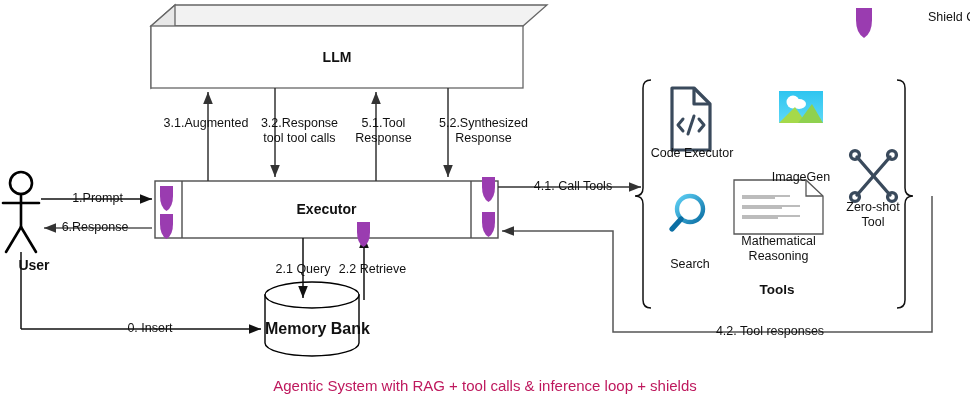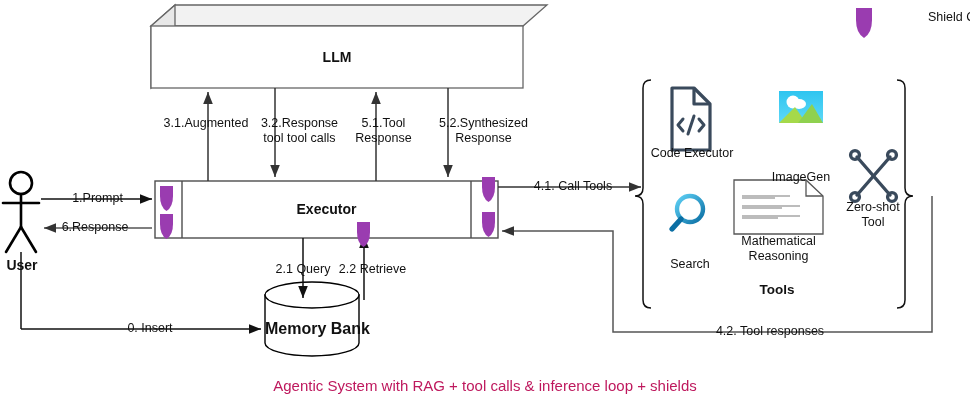--- a/index.html
+++ b/index.html
@@ -171,21 +171,21 @@
     <circle cx="855" cy="197" r="4.4"></circle>
     <circle cx="892" cy="197" r="4.4"></circle>
   </g>
 </svg>
 </div>
 
 <div class="abs lbl bold" style="left:151px;top:49px;width:372px;font-size:14px;">LLM</div>
 
 <div class="abs lbl bold" style="left:182px;top:201px;width:289px;font-size:14px;">Executor</div>
 
-<div class="abs lbl bold" style="left:0px;top:257px;width:44px;font-size:14px;">User</div>
+<div class="abs lbl bold" style="left:0px;top:257px;width:44px;font-size:14px;padding-left:12px;">User</div>
 
 <div class="abs lbl bold" style="left:265px;top:320px;width:94px;font-size:16px;">Memory Bank</div>
 
 <div class="abs lbl bold" style="left:727px;top:282px;width:100px;font-size:13.5px;">Tools</div>
 
 <div class="abs lbl" style="left:45px;top:191px;width:105px;">1.Prompt</div>
 <div class="abs lbl" style="left:40px;top:220px;width:110px;">6.Response</div>
 <div class="abs lbl" style="left:60px;top:321px;width:180px;">0. Insert</div>
 
 <div class="abs lbl" style="left:258px;top:262px;width:90px;">2.1 Query</div>

